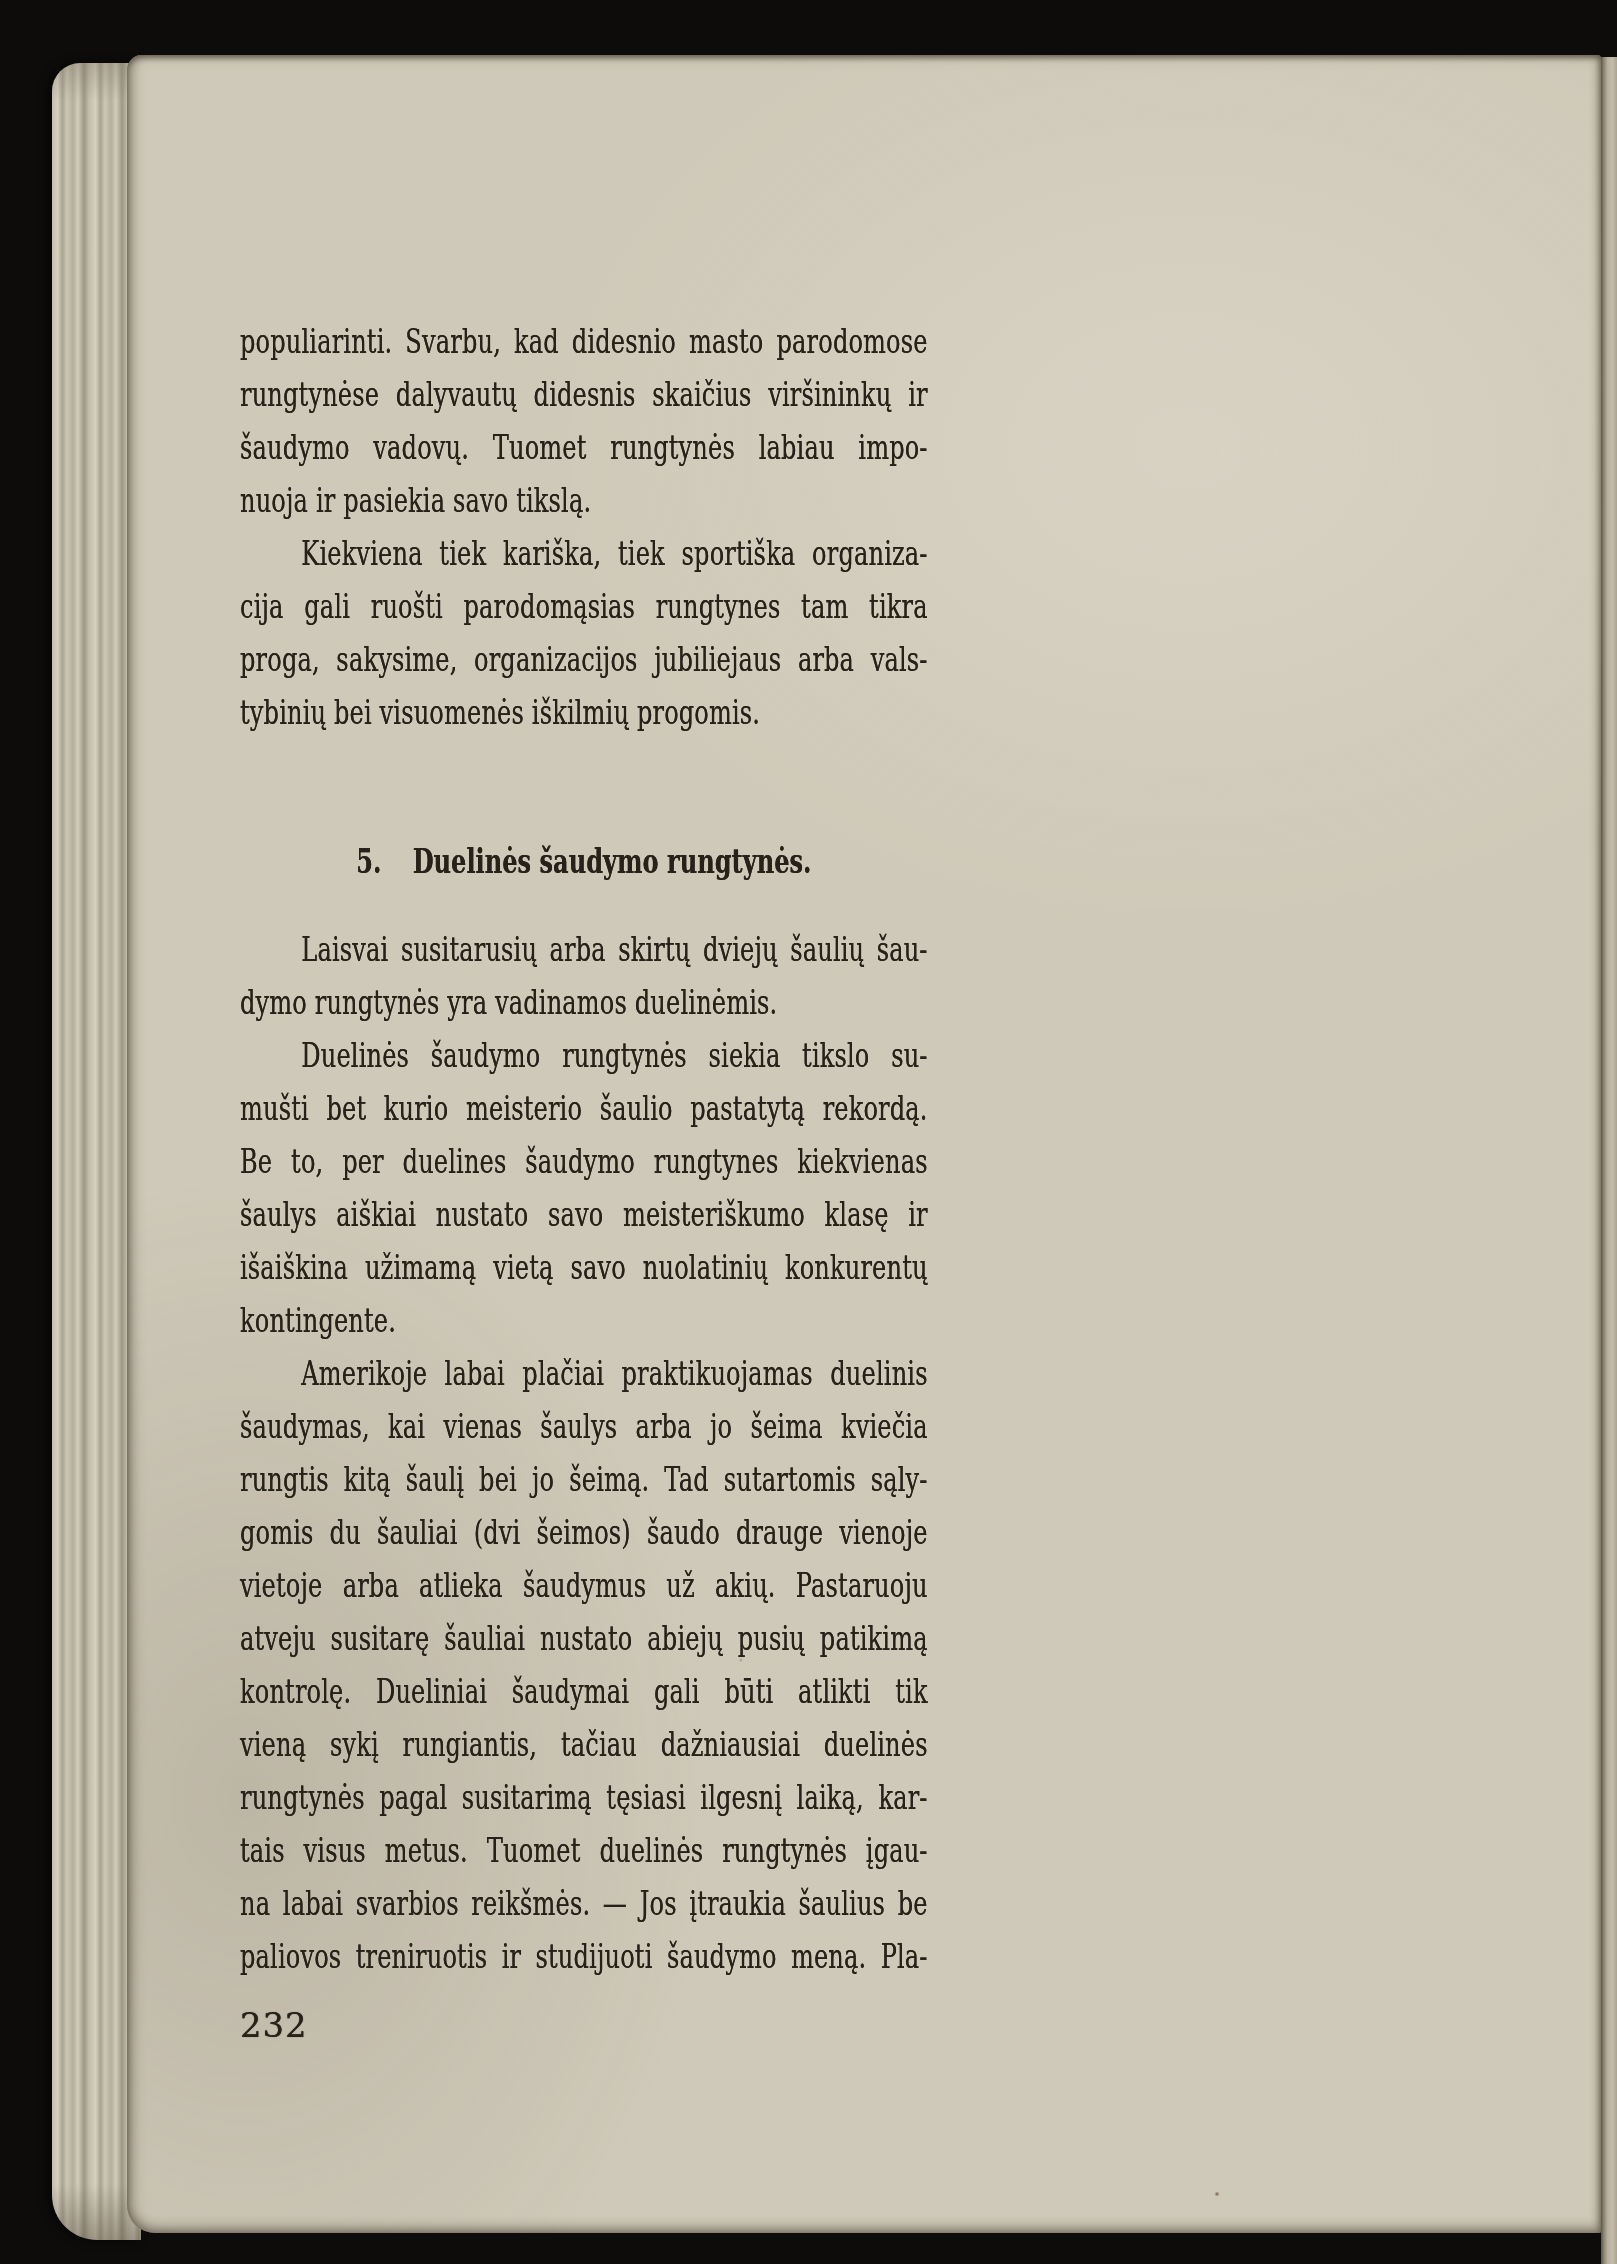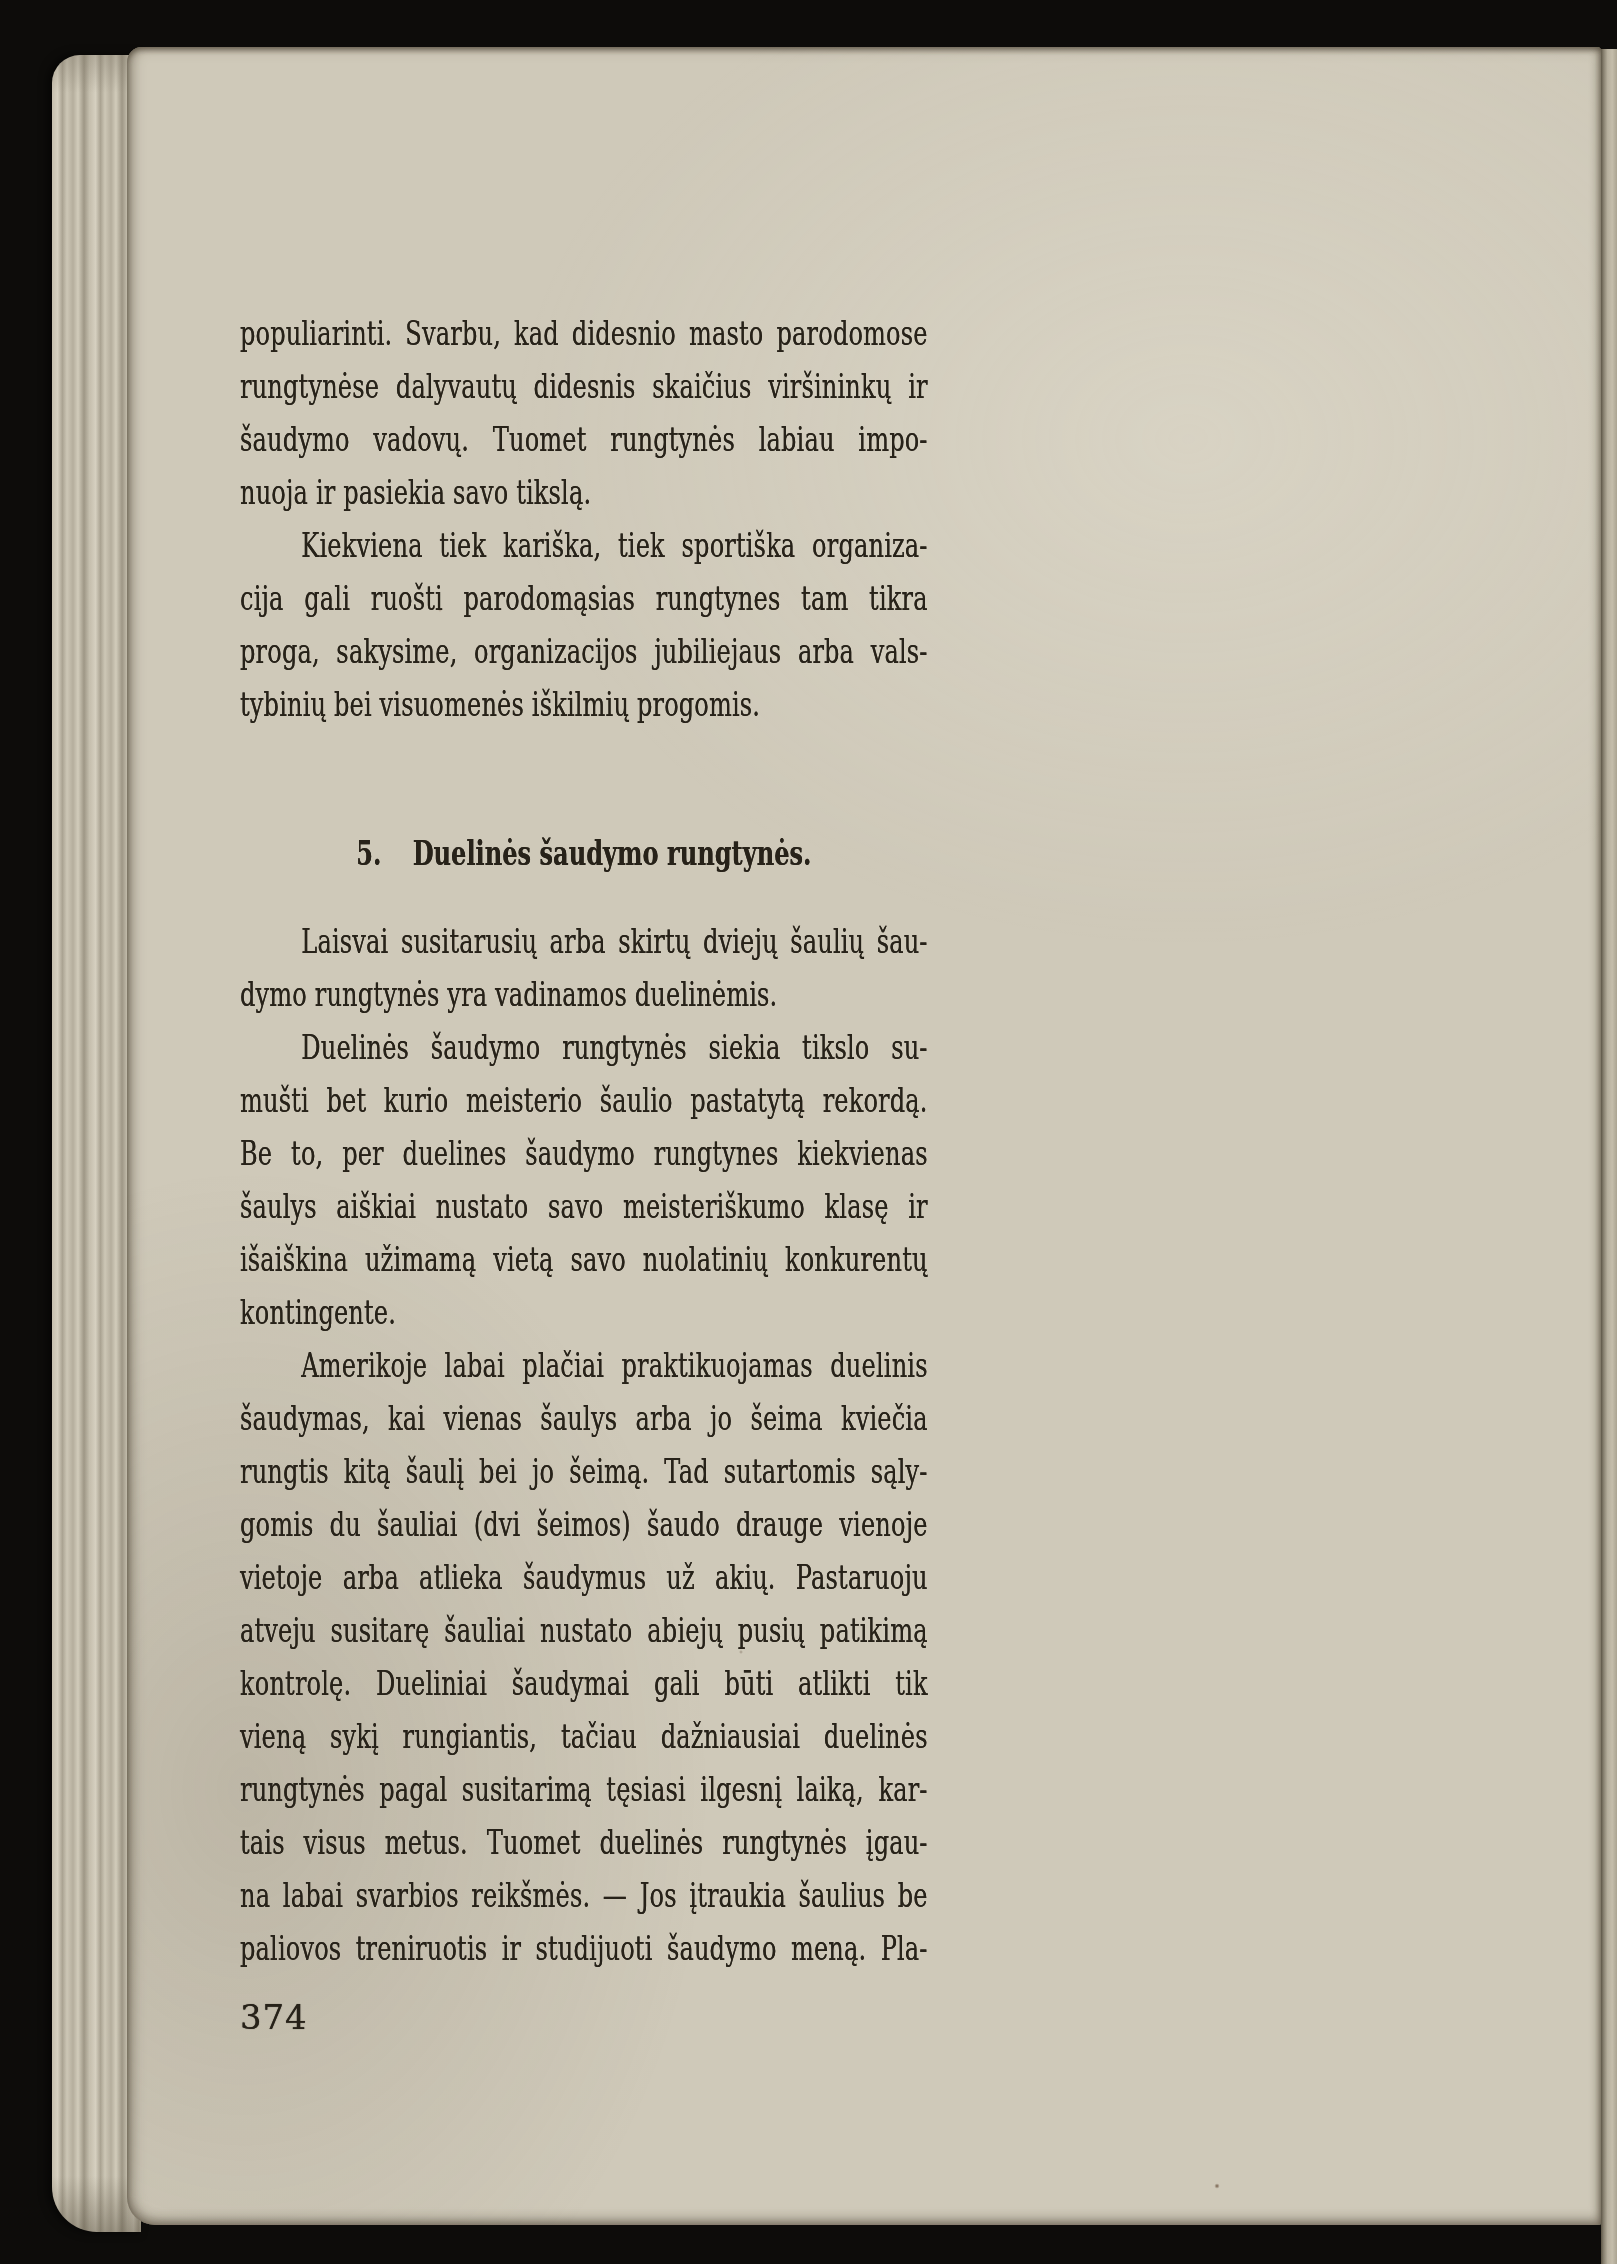--- a/index.html
+++ b/index.html
@@ -1,21 +1,21 @@
 <!DOCTYPE html>
 <html style="font-size:15px"><head>
 <meta charset="utf-8">
 <style>
   html,body{margin:0;padding:0;}
   body{
     width:1618px;height:2265px;position:relative;overflow:hidden;
     background:var(--bg,#0d0c0a);
     font-family:"DejaVu Serif","Liberation Serif",serif;
   }
-  .scan-canvas{position:absolute;inset:0;}
+  .scan-canvas{position:absolute;inset:0;margin-top:8px;}
   
   .page-stack{
     position:absolute;left:52px;top:55px;width:89px;height:2177px;
     border-radius:28px 0 0 45px;
     background:
       linear-gradient(180deg, rgba(120,112,96,.35) 0, rgba(120,112,96,0) 38px),
       linear-gradient(0deg, rgba(90,82,66,.45) 0, rgba(90,82,66,0) 56px),
       repeating-linear-gradient(90deg,
         #c6bfae 0px,#d6d0c0 5.6px,#aaa392 10.4px,#cdc7b6 15px,
         #b5ae9d 21px,#d2ccbb 26px,#9e9786 32px,#c9c3b2 38px);
@@ -105,17 +105,17 @@
         <div class="line">gomis du šauliai (dvi šeimos) šaudo drauge vienoje</div>
         <div class="line">vietoje arba atlieka šaudymus už akių. Pastaruoju</div>
         <div class="line">atveju susitarę šauliai nustato abiejų pusių patikimą</div>
         <div class="line">kontrolę. Dueliniai šaudymai gali būti atlikti tik</div>
         <div class="line">vieną sykį rungiantis, tačiau dažniausiai duelinės</div>
         <div class="line">rungtynės pagal susitarimą tęsiasi ilgesnį laiką, kar-</div>
         <div class="line">tais visus metus. Tuomet duelinės rungtynės įgau-</div>
         <div class="line">na labai svarbios reikšmės. — Jos įtraukia šaulius be</div>
         <div class="line">paliovos treniruotis ir studijuoti šaudymo meną. Pla-</div>
       </div>
-    <div class="page-number">374</div>
+    <div class="page-number">232</div>
   </div>
   <div class="edge-sliver"></div>
 </div>
 
 
 </body></html>

